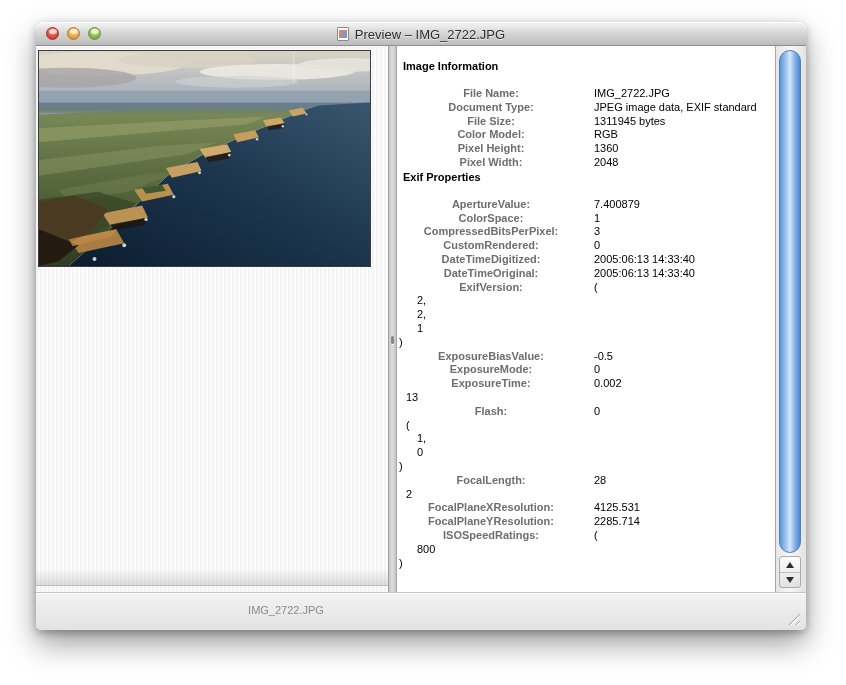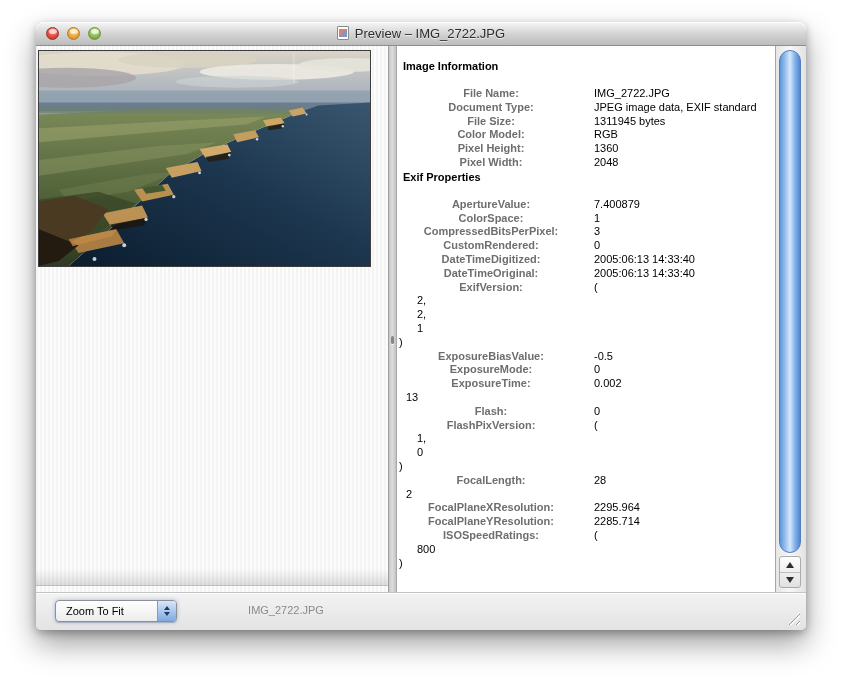--- a/index.html
+++ b/index.html
@@ -19,21 +19,21 @@
   .traffic { position:absolute; top:5px; width:13px; height:13px; border-radius:50%; }
   .traffic::after { content:""; position:absolute; left:2px; top:1px; width:8px; height:5px;
                     border-radius:50%; background:rgba(255,255,255,.65); }
   .light-close { left:10px;  border:1px solid #9d2f28;
                  background:radial-gradient(circle at 50% 30%, #f7a39b, #e0443a 60%, #b33a31); }
   .light-min   { left:31px; border:1px solid #ad7d27;
                  background:radial-gradient(circle at 50% 30%, #fadf9a, #e8a33d 60%, #c07f27); }
   .light-zoom  { left:52px; border:1px solid #6d933f;
                  background:radial-gradient(circle at 50% 30%, #d8efab, #87b64b 60%, #639038); }
   .title-wrap { position:absolute; left:0; right:0; top:4px; height:16px;
-                display:flex; justify-content:center; gap:6px; }
+                display:flex; align-items:center; justify-content:center; gap:6px; }
   .proxy-icon { width:12px; height:14px; background:#fdfdfd; border:1px solid #8a8a8a;
                 border-radius:1px; position:relative; }
   .proxy-icon::after { content:""; position:absolute; left:1px; top:2px; width:8px; height:8px;
                        background:linear-gradient(135deg,#d66a5a 0 50%, #6a86b5 50%); opacity:.85; }
   .title { font-size:13px; color:#2c2c2c; text-shadow:0 1px 0 rgba(255,255,255,.65); }
 
   
   .content { position:absolute; top:24px; left:0; right:0; height:546px; background:#fff; }
 
   .left-pane { position:absolute; left:0; top:0; width:352px; height:546px; overflow:hidden;
@@ -268,36 +268,35 @@
             <span class="row-value">0.002</span>
           </div>
           <div class="info-row">
             <span class="row-value">13</span>
           </div>
           <div class="info-row">
             <span class="row-label">Flash:</span>
             <span class="row-value">0</span>
           </div>
           <div class="info-row">
-            <span class="row-label">FlashPixVersion:</span>
             <span class="row-value">(</span>
           </div>
           <div class="array-line">1,</div>
           <div class="array-line">0</div>
           <div class="array-close">)</div>
           <div class="info-row">
             <span class="row-label">FocalLength:</span>
             <span class="row-value">28</span>
           </div>
           <div class="info-row">
             <span class="row-value">2</span>
           </div>
           <div class="info-row">
             <span class="row-label">FocalPlaneXResolution:</span>
-            <span class="row-value">2295.964</span>
+            <span class="row-value">4125.531</span>
           </div>
           <div class="info-row">
             <span class="row-label">FocalPlaneYResolution:</span>
             <span class="row-value">2285.714</span>
           </div>
           <div class="info-row">
             <span class="row-label">ISOSpeedRatings:</span>
             <span class="row-value">(</span>
           </div>
           <div class="array-line">800</div>
@@ -312,23 +311,16 @@
           <span class="tri-up"></span>
         </div>
         <div class="sb-btn">
           <span class="tri-down"></span>
         </div>
       </div>
     </div>
   </div>
 
   <div class="bottom-bar">
-    <div class="zoom-popup">
-      <span class="pop-label">Zoom To Fit</span>
-      <span class="stepper">
-        <span class="st-up"></span>
-          <span class="st-down"></span>
-      </span>
-    </div>
     <div class="filename">IMG_2722.JPG</div>
     <div class="resize-grip"></div>
   </div>
 </div>
 
 </body></html>

